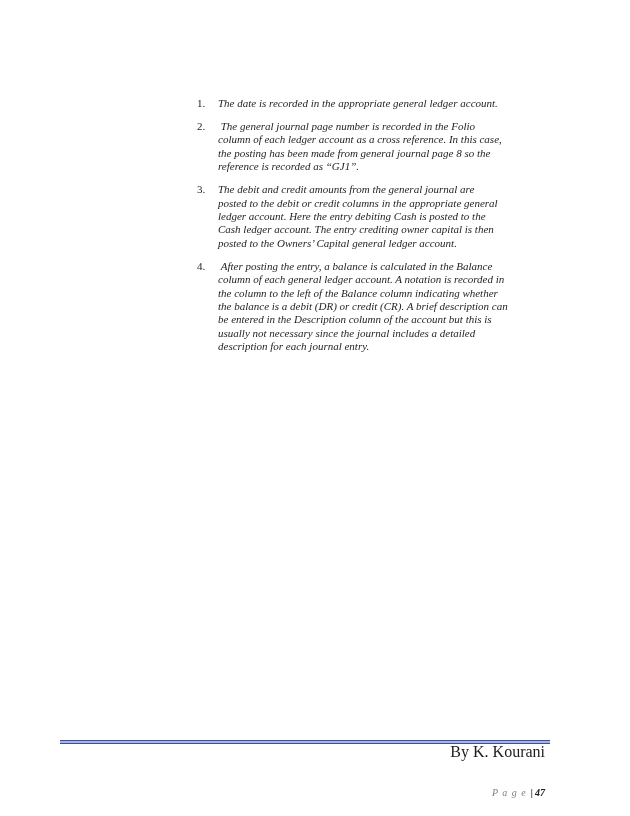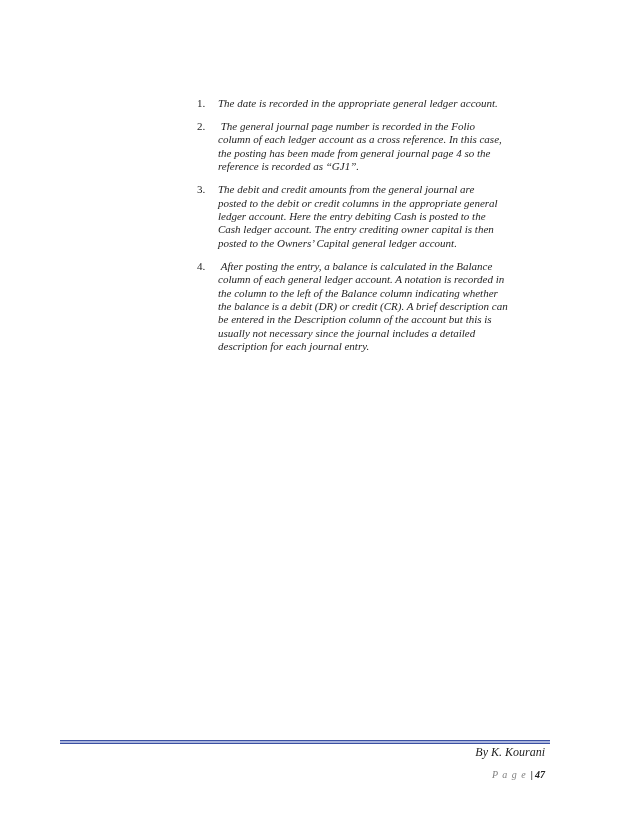--- a/index.html
+++ b/index.html
@@ -47,28 +47,27 @@
     top: 740px;
     height: 1.6px;
     background: #a9b4dd;
     border-top: 1px solid #3b50a2;
     border-bottom: 1px solid #3b50a2;
   }
   .byline {
     position: absolute;
     top: 746px;
     right: 85px;
-    font-size: 12px;
-    font-style: italic;
+    font-size: 16px;
     color: #1e1e1e;
     line-height: 12px;
   }
   .page-number {
     position: absolute;
-    top: 769px;
+    top: 787px;
     right: 85px;
     font-size: 10px;
     font-style: italic;
     text-align: right;
     line-height: 12px;
     color: #808080;
   }
   .page-number .page-label {
     letter-spacing: 1px;
     color: #808080;
@@ -93,21 +92,21 @@
 
     <div class="list-item">
       <span class="num">1.</span>
       <div class="txt">The date is recorded in the appropriate general ledger account.</div>
     </div>
 
     <div class="list-item">
       <span class="num">2.</span>
       <div class="txt"> The general journal page number is recorded in the Folio
 column of each ledger account as a cross reference. In this case,
-the posting has been made from general journal page 4 so the
+the posting has been made from general journal page 8 so the
 reference is recorded as “GJ1”.</div>
     </div>
 
     <div class="list-item">
       <span class="num">3.</span>
       <div class="txt">The debit and credit amounts from the general journal are
 posted to the debit or credit columns in the appropriate general
 ledger account. Here the entry debiting Cash is posted to the
 Cash ledger account. The entry crediting owner capital is then
 posted to the Owners’ Capital general ledger account.</div>

